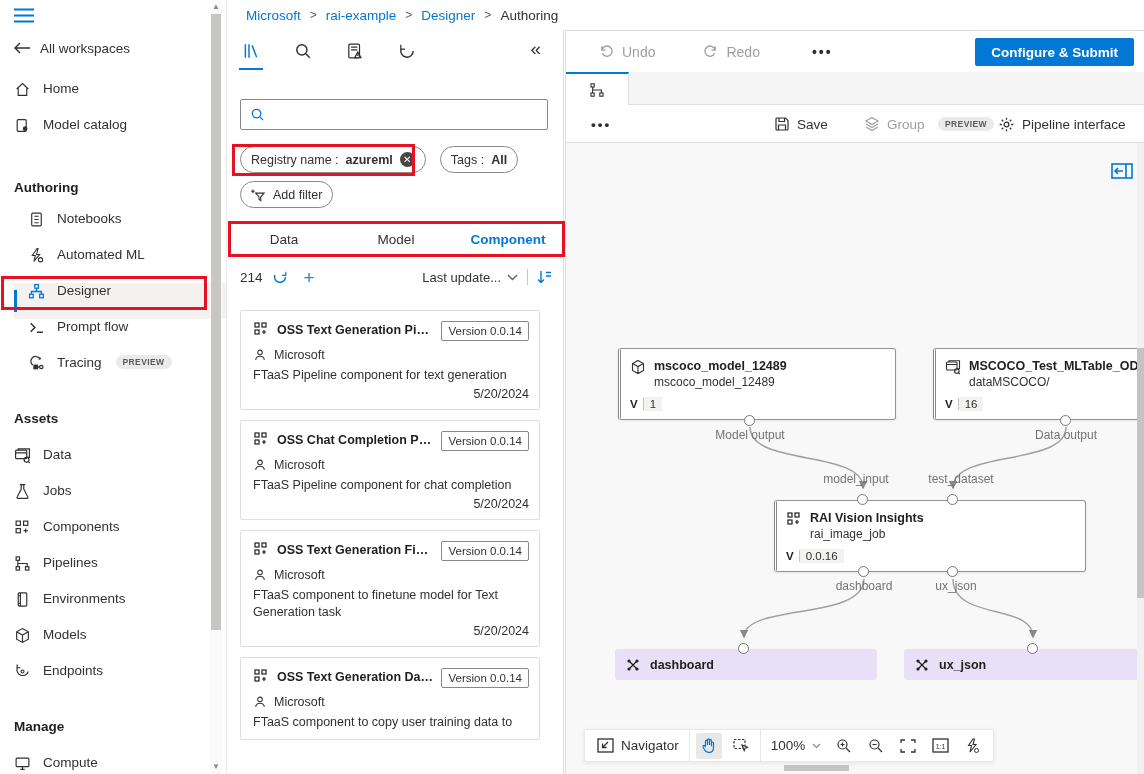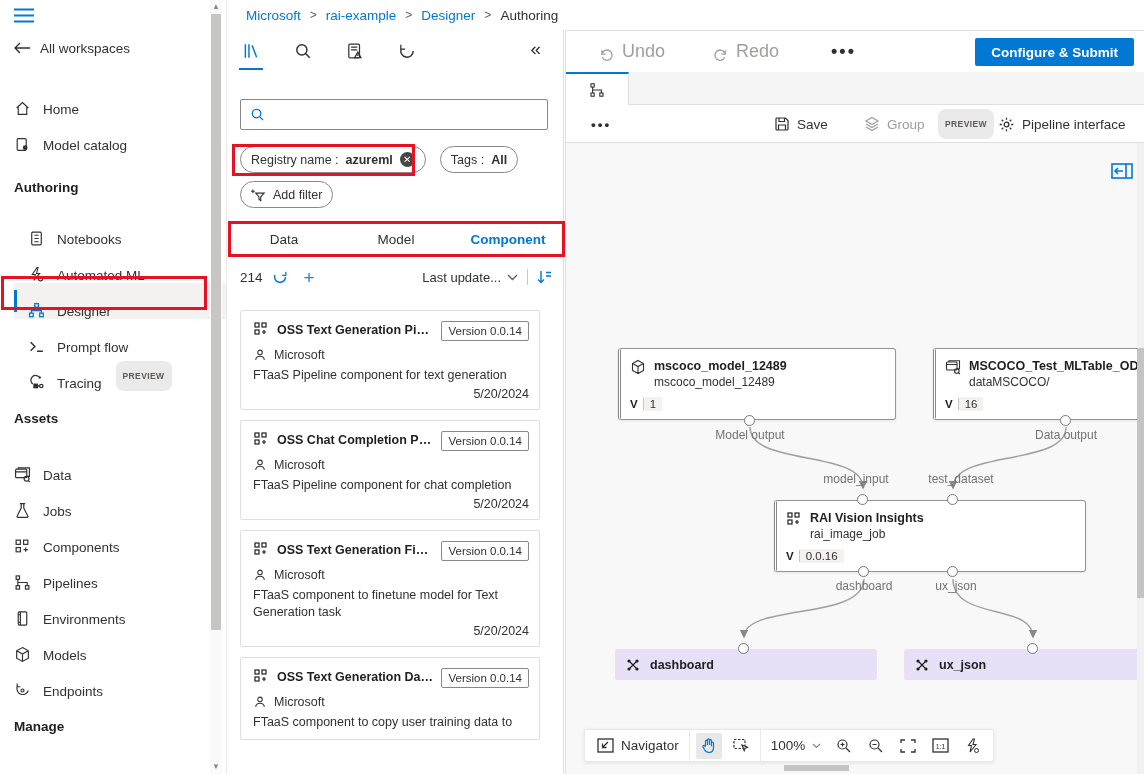--- a/index.html
+++ b/index.html
@@ -4,28 +4,28 @@
 <style>
   * { margin:0; padding:0; box-sizing:border-box; }
   html,body { width:1144px; height:774px; }
   body { position:relative; font-family:"Liberation Sans", sans-serif; background:#fff; color:#323130; overflow:hidden; font-size:13px; }
   svg { display:block; }
 
   
   .sidebar { position:absolute; left:0; top:0; width:227px; height:774px; background:#fff; border-right:1px solid #eaeaea; overflow:hidden; }
   .hamburger { padding:8px 0 0 14px; height:30px; cursor:pointer; }
   .back-row { display:flex; align-items:center; gap:10px; padding:0 14px; height:28px; margin-top:4px; font-size:13.5px; color:#323130; cursor:pointer; }
-  .nav-item { display:flex; align-items:flex-end; gap:12px; padding:0 14px; height:36px; font-size:13.5px; color:#323130; position:relative; cursor:pointer; white-space:nowrap; }
+  .nav-item { display:flex; align-items:flex-start; gap:12px; padding:0 14px; height:36px; font-size:13.5px; color:#323130; position:relative; cursor:pointer; white-space:nowrap; }
   .nav-item .ic { width:17px; height:17px; flex:0 0 17px; }
   .nav-item.selected { background:#f3f2f1; }
   .nav-item.selected::before { content:""; position:absolute; left:0; top:7px; bottom:7px; width:3px; background:#0078d4; }
   .section-hdr { font-weight:bold; font-size:13.5px; color:#201f1e; padding:0 14px; height:26px; line-height:26px; margin-top:12px; }
   .first-group { margin-top:19px; }
   .items-gap { margin-bottom:15px; }
-  .preview-pill { background:#eaeaea; color:#5d5a58; font-size:8.5px; font-weight:bold; letter-spacing:.4px; border-radius:8px; padding:10px 7px; margin-left:2px; }
+  .preview-pill { background:#eaeaea; color:#5d5a58; font-size:8.5px; font-weight:bold; letter-spacing:.4px; border-radius:8px; padding:2px 7px; margin-left:2px; }
   
   .sb-scroll { position:absolute; right:4px; top:0; width:12px; height:774px; background:#fafafa; }
   .sb-scroll .arr { position:absolute; left:0; width:12px; height:14px; color:#8a8886; font-size:8px; text-align:center; line-height:14px; }
   .sb-scroll .arr.up { top:0; } .sb-scroll .arr.down { bottom:0; }
   .sb-scroll .thumb { position:absolute; left:1px; width:10px; top:14px; height:616px; background:#c8c6c4; }
 
   
   .topbar { position:absolute; left:228px; top:0; right:0; height:30px; background:#fff; display:flex; align-items:center; padding-left:18px; font-size:13.5px; }
   .crumb { color:#0078d4; cursor:pointer; }
   .crumb.last { color:#323130; cursor:default; }
@@ -61,21 +61,21 @@
   .card-head { display:flex; align-items:flex-start; gap:8px; }
   .card-title { font-weight:bold; font-size:12.5px; color:#201f1e; line-height:16px; padding-top:1px; white-space:nowrap; overflow:hidden; text-overflow:ellipsis; flex:1; }
   .ver-chip { border:1px solid #8a8886; border-radius:2px; font-size:11.5px; color:#323130; padding:3px 6px; white-space:nowrap; }
   .card-owner { display:flex; align-items:center; gap:7px; margin-top:7px; font-size:12.5px; color:#323130; }
   .card-desc { margin-top:5px; font-size:12.5px; color:#323130; line-height:17px; }
   .card-date { text-align:right; font-size:12.5px; color:#323130; margin-top:3px; }
 
   
   .canvas-panel { position:absolute; left:565px; top:30px; right:0; bottom:0; background:#fff; border-left:1px solid #e1dfdd; border-top:1px solid #e1dfdd; }
   .cmdbar { height:41px; display:flex; align-items:center; position:relative; }
-  .cmd { display:flex; align-items:flex-end; gap:8px; font-size:18px; cursor:default; }
+  .cmd { display:flex; align-items:flex-start; gap:8px; font-size:14px; cursor:default; }
   .cmd.disabled { color:#a19f9d; }
   .cmd-undo { margin-left:33px; } .cmd-redo { margin-left:48px; }
   .cmd-dots { margin-left:52px; color:#323130; font-weight:bold; letter-spacing:2px; cursor:pointer; }
   .submit-btn { position:absolute; right:10px; top:7px; height:28px; padding:0 16px; background:#0078d4; color:#fff; font-weight:bold; font-size:13.5px; border:none; border-radius:2px; cursor:pointer; font-family:inherit; }
   .tabrow { height:33px; background:#f5f5f5; border-bottom:1px solid #e1dfdd; position:relative; }
   .canvas-tab { position:absolute; left:0; top:0; width:63px; height:33px; background:#fff; border-top:2px solid #0078d4; border-right:1px solid #e1dfdd; display:flex; align-items:center; justify-content:center; cursor:pointer; }
   .gtoolbar { height:38px; background:#fff; border-bottom:1px solid #e1dfdd; position:relative; }
   .gt-item { position:absolute; top:0; height:38px; display:flex; align-items:center; gap:7px; font-size:13.5px; color:#323130; cursor:pointer; }
   .gt-item.disabled { color:#a19f9d; cursor:default;text-align:right; }
   .gt-dots { left:25px; font-weight:bold; letter-spacing:2px; }

